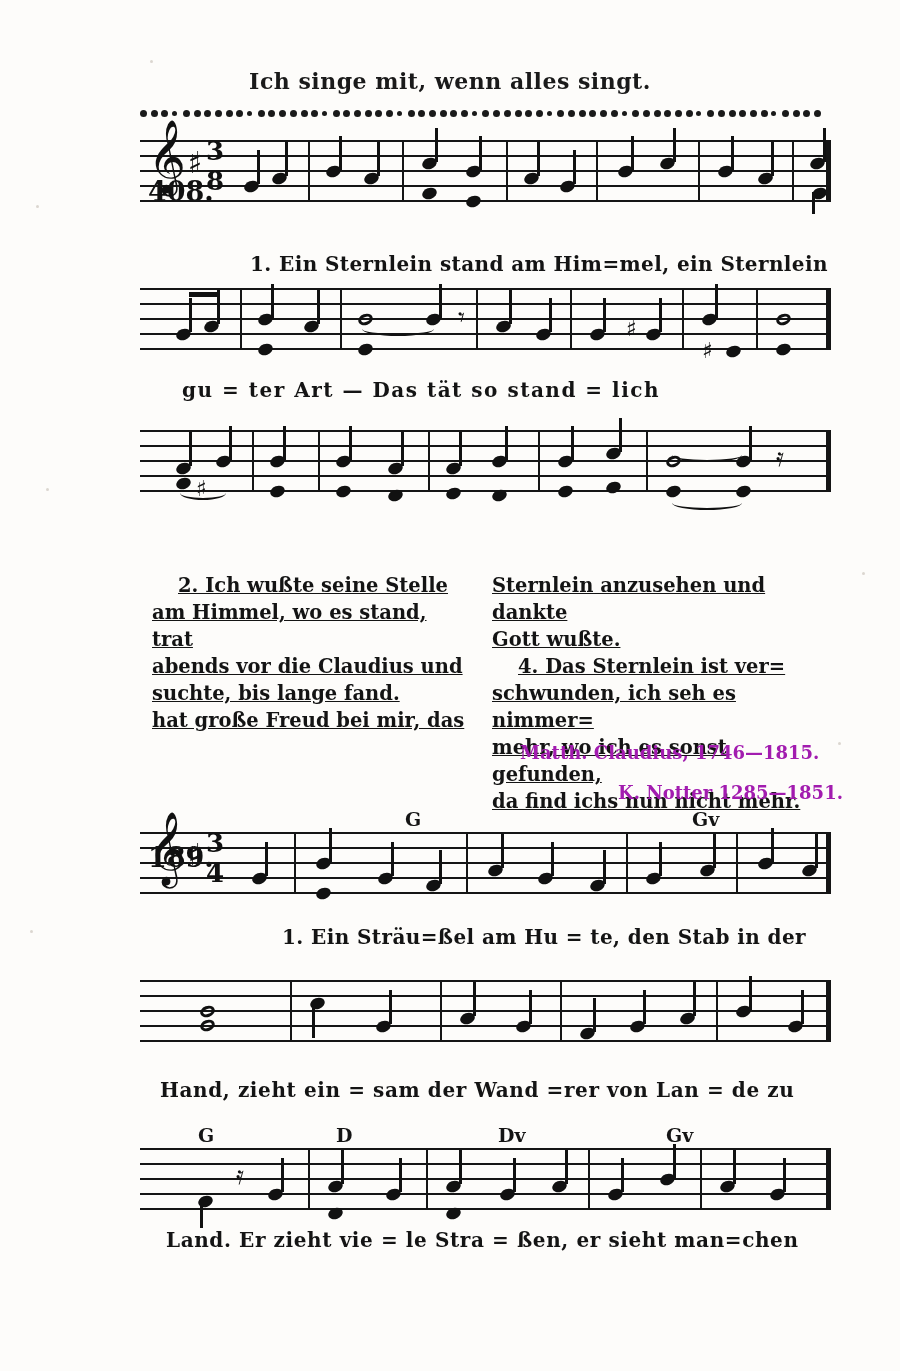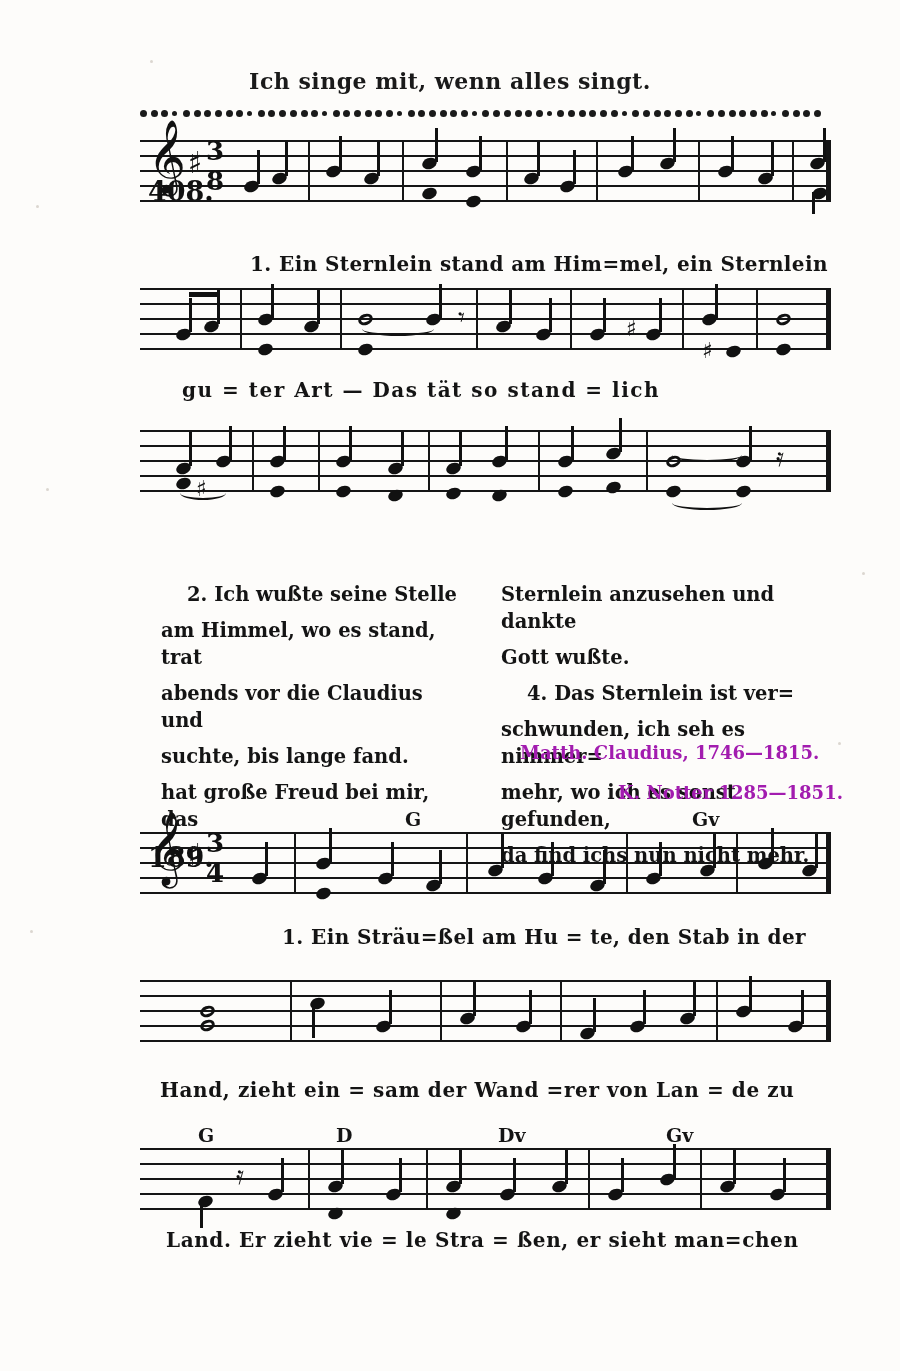--- a/index.html
+++ b/index.html
@@ -191,21 +191,21 @@
   }
   
   .verse-col {
     position: absolute;
     font-family: "DejaVu Serif", serif;
     font-weight: bold;
     font-size: 19.5px;
     line-height: 27px;
     color: #141414;
   }
-  .verse-col p { margin: 9px; }
+  .verse-col p { margin: 0; text-decoration: underline; }
   .verse-col p.indent { text-indent: 26px; }
   .attribution {
     position: absolute;
     font-family: "DejaVu Serif", serif;
     font-weight: bold;
     font-size: 18px;
     color: #a21caf;
   }
 </style>
 </head>

